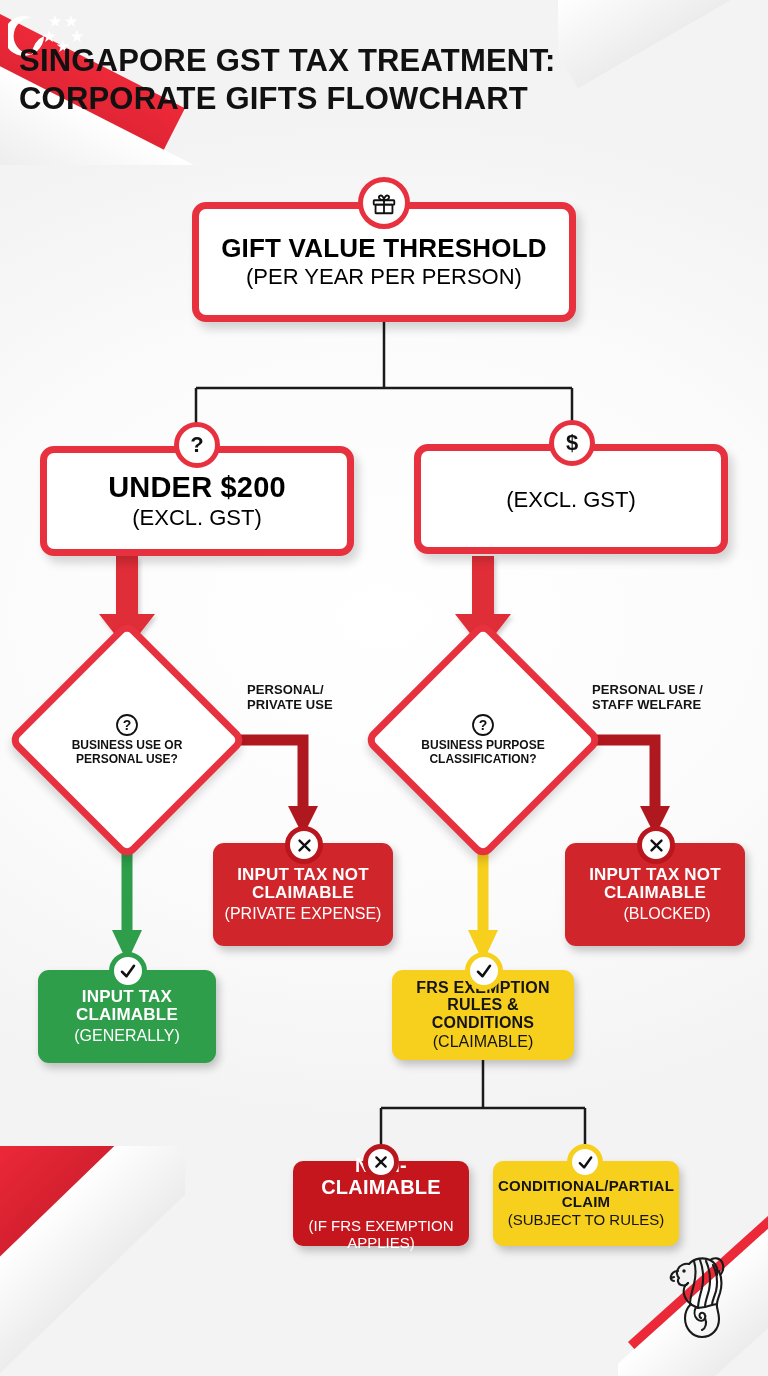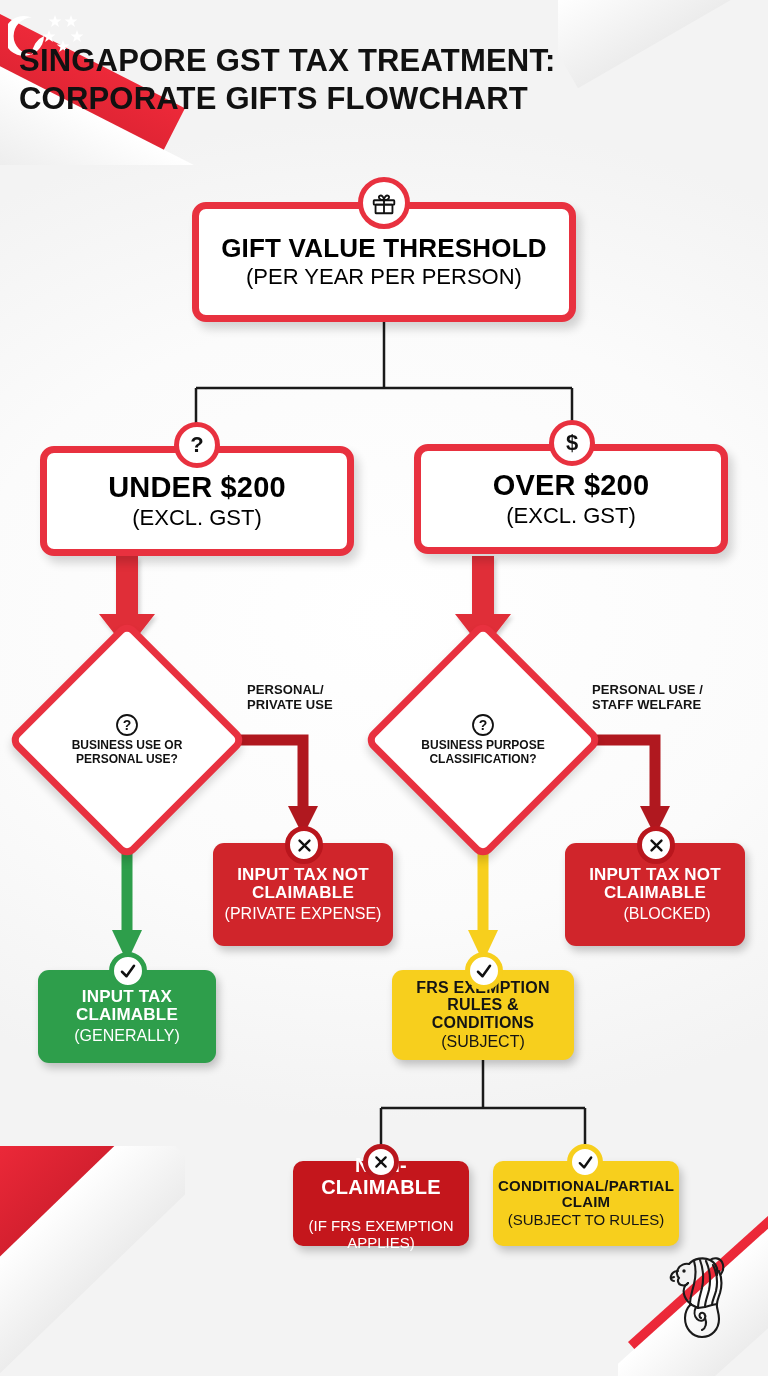--- a/index.html
+++ b/index.html
@@ -301,21 +301,20 @@
     </div>
     <div class="node node-outline" style="left:40px; top:446px; width:314px; height:110px;">
       <div class="node-title" style="font-size:29px;">UNDER $200</div>
       <div class="node-sub" style="font-size:22px; margin-top:3px;">(EXCL. GST)</div>
     </div>
 
     <div class="badge badge-red" style="left:549px; top:420px; width:46px; height:46px;">
       <span style="font-size:22px; font-weight:800; color:#111; line-height:1;">$</span>
     </div>
     <div class="node node-outline" style="left:414px; top:444px; width:314px; height:110px;">
-      <div class="node-title" style="font-size:29px;">OVER $200</div>
       <div class="node-sub" style="font-size:22px; margin-top:3px;">(EXCL. GST)</div>
     </div>
 
     <div class="diamond" style="left:42px; top:655px; width:170px; height:170px;">
       <div class="diamond-shape"></div>
       <div class="diamond-text">
         <svg width="24" height="24" viewBox="0 0 24 24" style="display:block;margin:0 auto 2px;">
           <circle cx="12" cy="12" r="10" fill="none" stroke="#111" stroke-width="1.8"></circle>
           <text x="12" y="17" text-anchor="middle" font-size="14" font-weight="700" font-family="Liberation Sans, sans-serif" fill="#111">?</text>
         </svg>
@@ -370,21 +369,21 @@
       <div class="node-sub" style="font-size:16px; margin-top:3px;">(GENERALLY)</div>
     </div>
 
     <div class="badge badge-yellow" style="left:465px; top:952px; width:38px; height:38px;">
       <svg width="18" height="18" viewBox="0 0 24 24">
         <polyline points="4,13 10,19 20,5" fill="none" stroke="#111" stroke-width="3.4" stroke-linecap="round" stroke-linejoin="round"></polyline>
       </svg>
     </div>
     <div class="node node-yellow" style="left:392px; top:970px; width:182px; height:90px; border-radius:11px;">
       <div class="node-title" style="font-size:16px; padding:0 6px;">FRS EXEMPTION RULES &amp; CONDITIONS</div>
-      <div class="node-sub" style="font-size:16px; margin-top:2px;">(SUBJECT)</div>
+      <div class="node-sub" style="font-size:16px; margin-top:2px;">(CLAIMABLE)</div>
     </div>
 
     <div class="badge badge-dred" style="left:363px; top:1144px; width:36px; height:36px;">
       <svg width="16" height="16" viewBox="0 0 24 24">
         <line x1="5" y1="5" x2="19" y2="19" stroke="#111" stroke-width="3.4" stroke-linecap="round"></line>
         <line x1="19" y1="5" x2="5" y2="19" stroke="#111" stroke-width="3.4" stroke-linecap="round"></line>
       </svg>
     </div>
     <div class="node node-dark-red" style="left:293px; top:1161px; width:176px; height:85px; border-radius:10px;">
       <div class="node-title" style="font-size:20px; padding:0 6px;">NON-CLAIMABLE</div>

